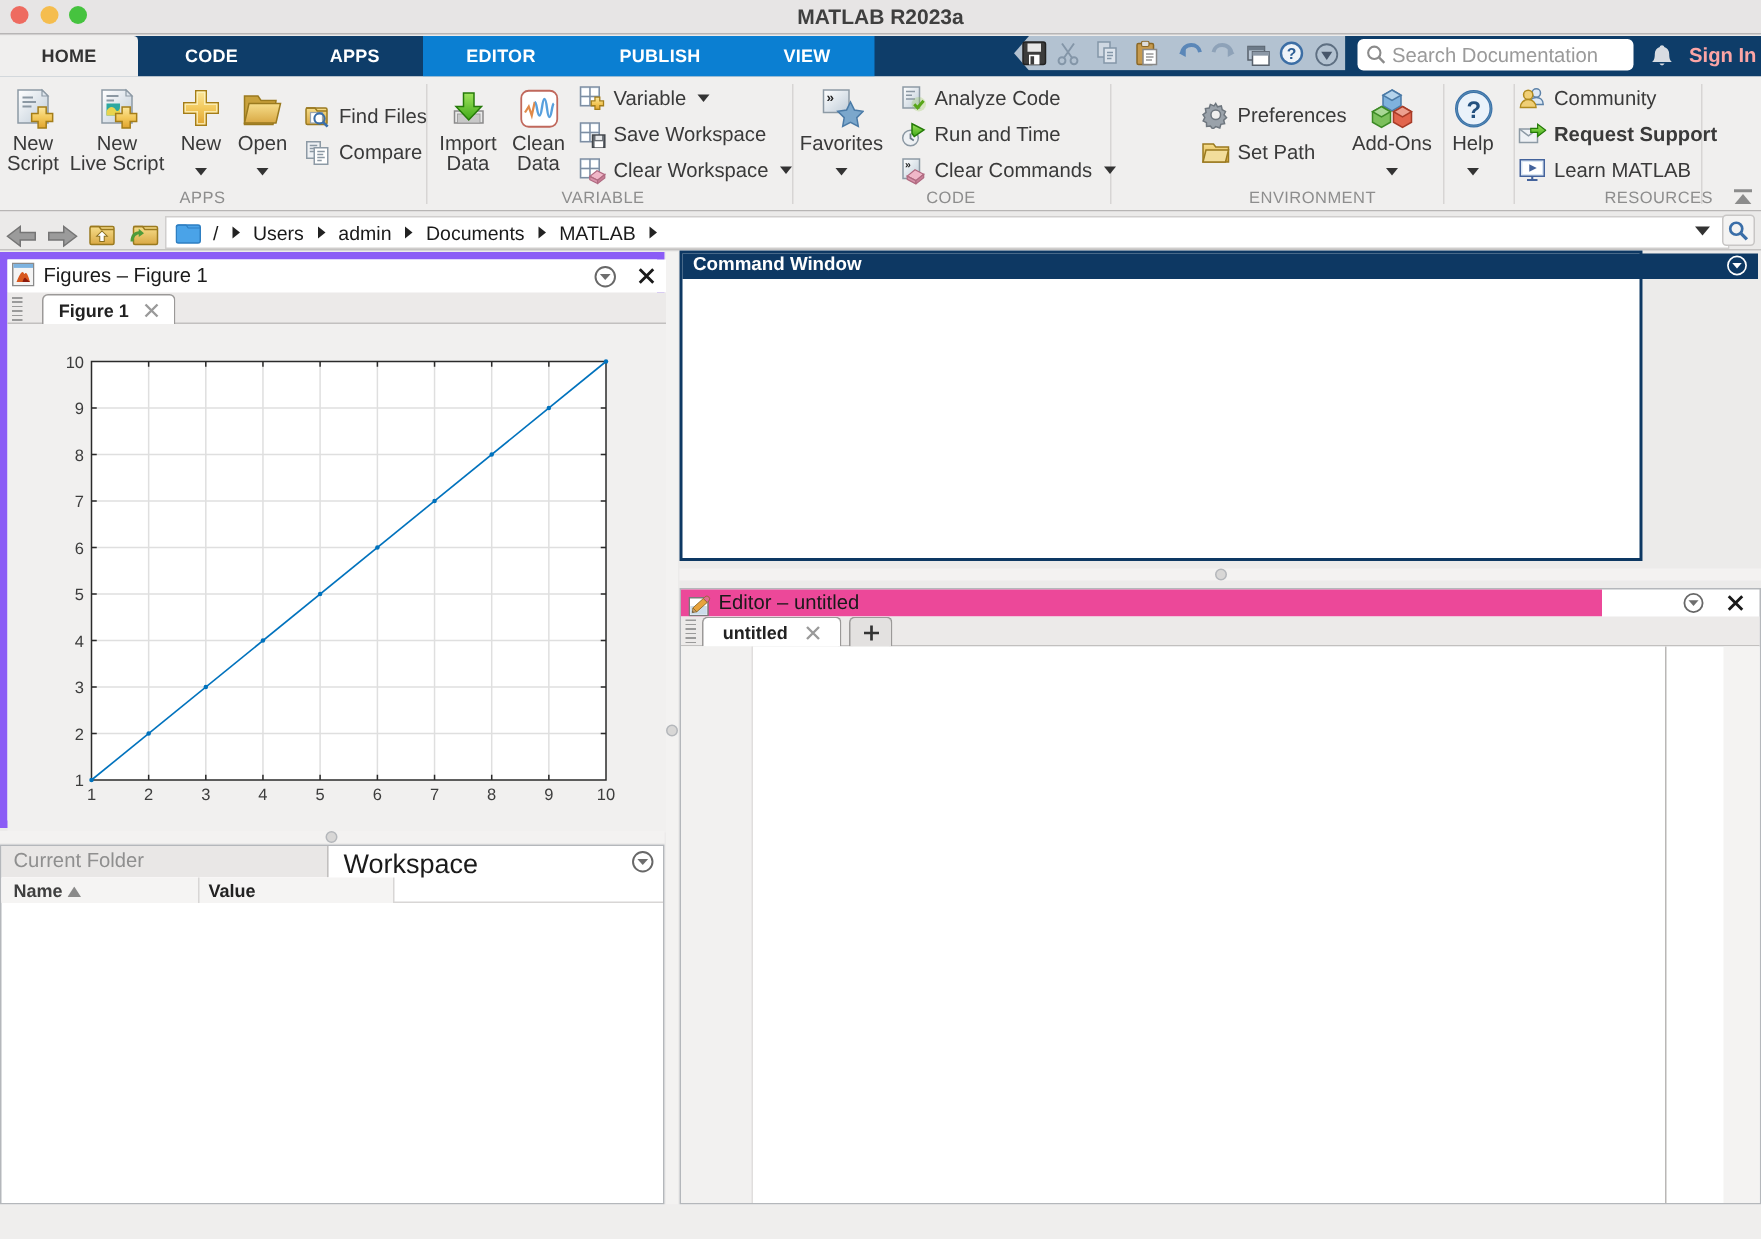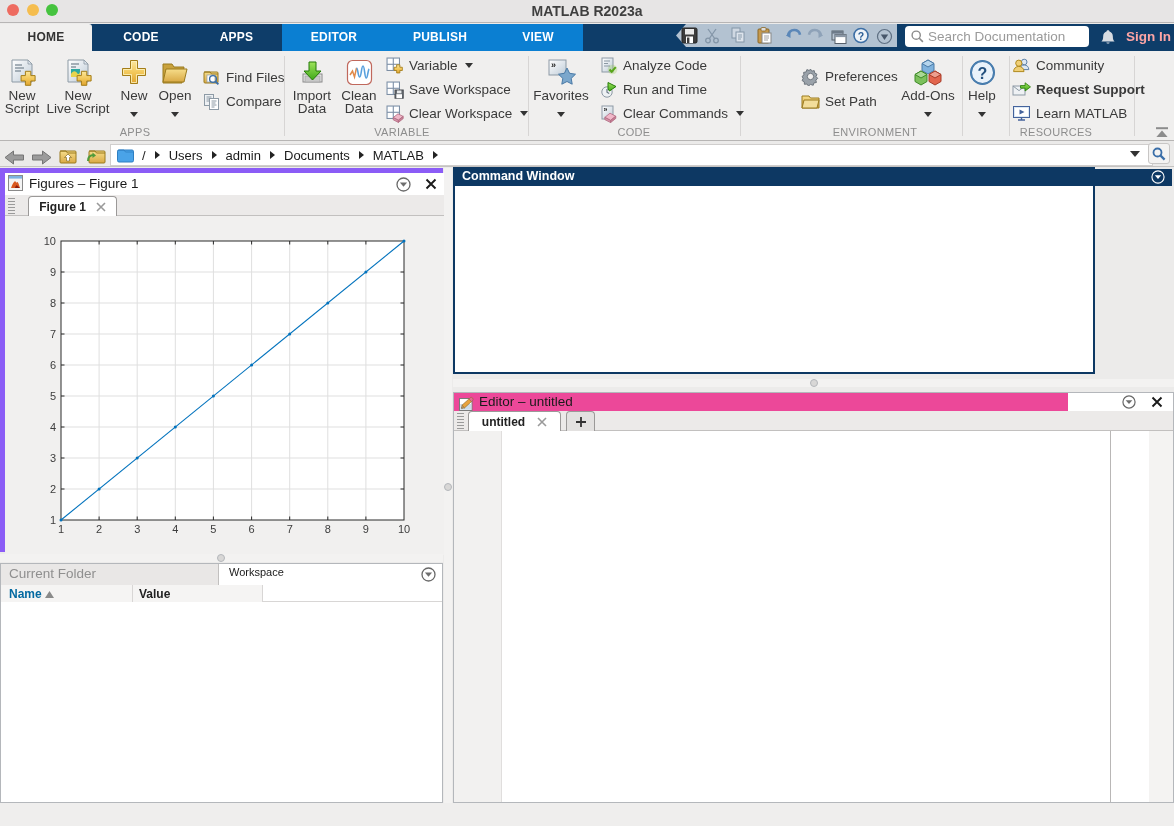--- a/index.html
+++ b/index.html
@@ -164,21 +164,21 @@
   <div class="abs rsep" style="left:284px"></div>
   <div class="abs rsep" style="left:528px"></div>
   <div class="abs rsep" style="left:740px"></div>
   <div class="abs rsep" style="left:962px"></div>
   <div class="abs rsep" style="left:1009px"></div>
   <div class="abs rsep" style="left:1134px"></div>
   <div class="abs seclabel" style="left:95px;width:80px;">APPS</div>
   <div class="abs seclabel" style="left:362px;width:80px;">VARIABLE</div>
   <div class="abs seclabel" style="left:594px;width:80px;">CODE</div>
   <div class="abs seclabel" style="left:815px;width:120px;">ENVIRONMENT</div>
-  <div class="abs seclabel" style="left:1006px;width:100px;">RESOURCES</div>
+  <div class="abs seclabel" style="left:1042px;width:100px;text-align:right;">RESOURCES</div>
 
   <div class="abs bigitem" style="left:-13px;width:70px;">
     <div class="ic">
         <svg width="27" height="27" viewBox="0 0 27 27">
       <path d="M3 1h16l4 4v18H3z" fill="url(#page)" stroke="#8d9aa5"></path>
       <path d="M19 1l4 4h-4z" fill="#dfe7ee" stroke="#8d9aa5" stroke-width=".8"></path>
       <g stroke="#8b98a3" stroke-width="1.4">
             <path d="M6 6h7M6 9h9M6 12h6"></path>
           </g>
       <path d="M16.4 12.3h5.4v4.3h4.3V22h-4.3v4.3h-5.4V22h-4.3v-5.4h4.3z" fill="url(#gold)" stroke="#a47d18"></path>
@@ -546,30 +546,30 @@
     </svg>
   </div>
 </div>
 
 <div class="abs" style="left:0;top:563px;width:443px;height:240px;background:#fff;border:1px solid #b4b7bb;">
   <div class="abs" style="left:0;top:0;width:441px;height:21px;">
     <div class="abs" style="left:0;top:0;width:218px;height:21px;background:#e9e7e6;border-right:1px solid #c2c0bf;">
       <div class="abs" style="left:8px;top:2px;font-size:13.5px;color:#8f8f8f;">Current Folder</div>
     </div>
     <div class="abs" style="left:219px;top:0;width:222px;height:21px;background:#fff;">
-      <div class="abs phead" style="left:9px;top:2px;font-size:11px;">Workspace</div>
+      <div class="abs phead" style="left:9px;top:2px;font-size:18px;">Workspace</div>
     </div>
     <svg class="abs" style="left:420px;top:3px;" width="15" height="15" viewBox="0 0 15 15">
       <circle cx="7.5" cy="7.5" r="6.5" fill="none" stroke="#686868" stroke-width="1.3"></circle>
       <path d="M3.9 5.6l3.6 4.1 3.6-4.1z" fill="#6e6e6e"></path>
     </svg>
   </div>
   <div class="abs" style="left:0;top:21px;width:441px;height:17px;background:#fff;border-bottom:1px solid #d8d6d5;">
     <div class="abs" style="left:0;top:0;width:261px;height:17px;background:#f5f4f3;"></div>
-    <div class="abs" style="left:8px;top:2px;font-size:12px;font-weight:bold;color:#0369a1;">Name</div>
+    <div class="abs" style="left:8px;top:2px;font-size:12px;font-weight:bold;color:#404040;">Name</div>
     <svg class="abs" style="left:44px;top:6px;" width="9" height="7" viewBox="0 0 9 7">
         <path d="M4.5 0L9 7H0z" fill="#8a8a8a"></path>
       </svg>
     <div class="abs" style="left:131px;top:0;width:1px;height:17px;background:#d8d6d5;"></div>
     <div class="abs" style="left:138px;top:2px;font-size:12px;font-weight:bold;color:#222;">Value</div>
     <div class="abs" style="left:261px;top:0;width:1px;height:17px;background:#d8d6d5;"></div>
   </div>
 </div>
 
 <div class="abs" style="left:453px;top:167px;width:642px;height:207px;background:#fff;border:2px solid #0d3863;">

